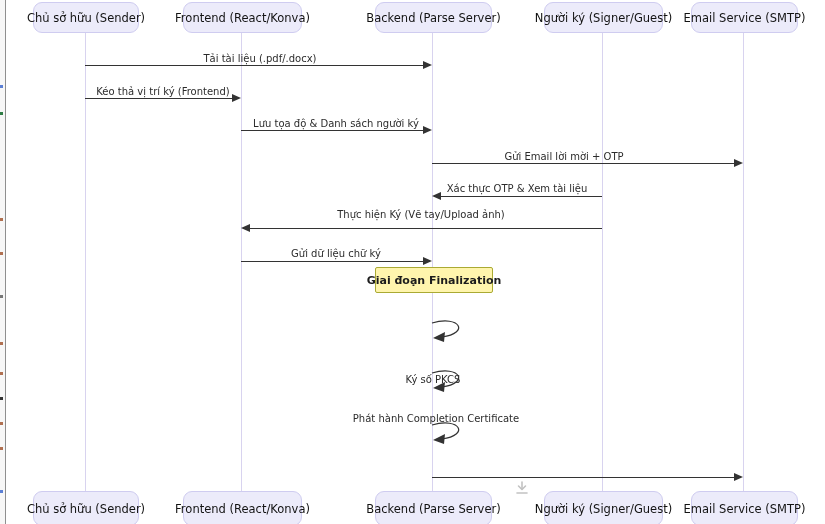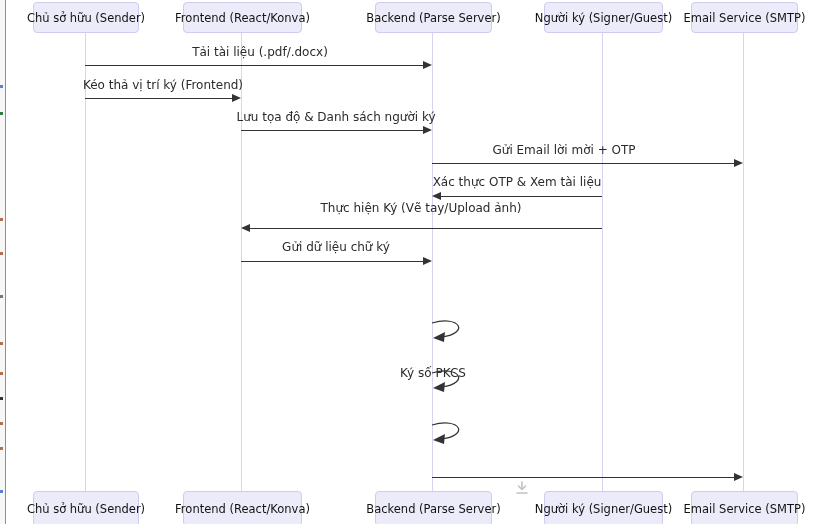--- a/index.html
+++ b/index.html
@@ -9,28 +9,28 @@
     font-family:"DejaVu Sans","Liberation Sans",sans-serif;
   }
   
   .strip{position:absolute;left:0;top:0;width:5px;height:100%;background:#f7f7f7;border-right:1px solid #8f8f8f;}
   .strip i{position:absolute;left:0;width:3px;height:3px;display:block;}
   
   .lifeline{position:absolute;top:33px;height:458px;width:1px;background:var(--lifeline);}
   
   .actor{
     position:absolute;height:29px;background:var(--actor-fill);
-    border:1px solid var(--actor-border);border-radius:4px;
+    border:1px solid var(--actor-border);border-radius:9px;
     display:flex;align-items:center;justify-content:center;
     font-size:11.5px;color:var(--text);white-space:nowrap;
   }
   
   .msg-label{
     position:absolute;transform:translateX(-50%);
-    font-size:12px;color:var(--msg-text);white-space:nowrap;
+    font-size:10px;color:var(--msg-text);white-space:nowrap;margin-top:8px;
   }
   .msg-line{position:absolute;height:1px;background:var(--arrow);}
   .arr{position:absolute;width:0;height:0;}
   .arr.right{border-top:4px solid transparent;border-bottom:4px solid transparent;border-left:9px solid var(--arrow);}
   .arr.left{border-top:4px solid transparent;border-bottom:4px solid transparent;border-right:9px solid var(--arrow);}
   .selfloop{position:absolute;}
   
   .note{
     position:absolute;background:var(--note-fill);border:1px solid var(--note-border);
     border-radius:2px;display:flex;align-items:center;justify-content:center;
@@ -100,32 +100,36 @@
   <div class="arr left" style="left:432px;top:192px"></div>
 
   <div class="msg-label" style="left:421px;top:201px">Thực hiện Ký (Vẽ tay/Upload ảnh)</div>
   <div class="msg-line" style="left:243px;top:228px;width:359px"></div>
   <div class="arr left" style="left:241px;top:224px"></div>
 
   <div class="msg-label" style="left:336px;top:240px">Gửi dữ liệu chữ ký</div>
   <div class="msg-line" style="left:241px;top:261px;width:189px"></div>
   <div class="arr right" style="left:423px;top:257px"></div>
 
+  <div class="note" style="left:375px;top:267px;width:116px;height:24px">
+      <span>Giai đoạn Finalization</span>
+    </div>
 
   <svg class="selfloop" style="left:430px;top:317px" width="40" height="26" viewBox="0 0 40 26">
     <path d="M2,6 C30,-2 40,16 12,20" fill="none" stroke="#333333" stroke-width="1.2"></path>
     <polygon points="3,21 15,15 14,25" fill="#333333"></polygon>
   </svg>
 
   <div class="msg-label" style="left:433px;top:366px">Ký số PKCS</div>
   <svg class="selfloop" style="left:430px;top:367px" width="40" height="26" viewBox="0 0 40 26">
     <path d="M2,6 C30,-2 40,16 12,20" fill="none" stroke="#333333" stroke-width="1.2"></path>
     <polygon points="3,21 15,15 14,25" fill="#333333"></polygon>
   </svg>
 
+  <div class="msg-label" style="left:436px;top:405px">Phát hành Completion Certificate</div>
   <svg class="selfloop" style="left:430px;top:419px" width="40" height="26" viewBox="0 0 40 26">
     <path d="M2,6 C30,-2 40,16 12,20" fill="none" stroke="#333333" stroke-width="1.2"></path>
     <polygon points="3,21 15,15 14,25" fill="#333333"></polygon>
   </svg>
 
   <div class="msg-line" style="left:432px;top:477px;width:309px"></div>
   <div class="arr right" style="left:734px;top:473px"></div>
 
   <div class="dl" style="left:513px;top:479px">
     <svg width="18" height="18" viewBox="0 0 18 18" fill="none" stroke="#c2c2c2" stroke-width="1.6" stroke-linecap="round" stroke-linejoin="round">

